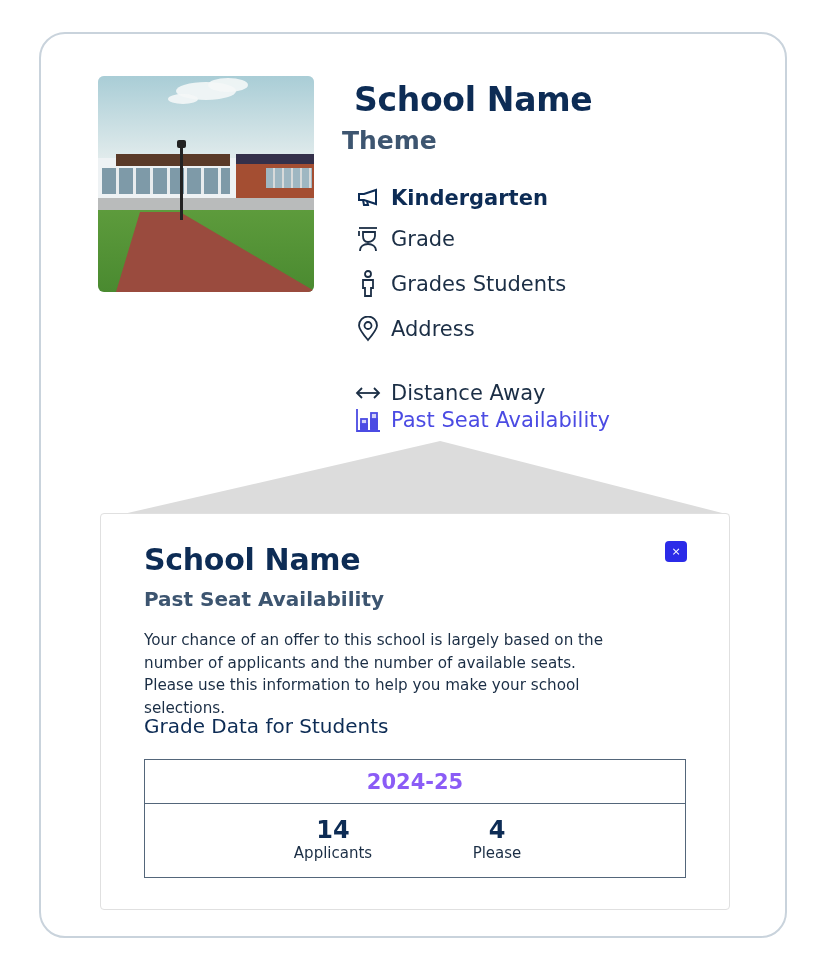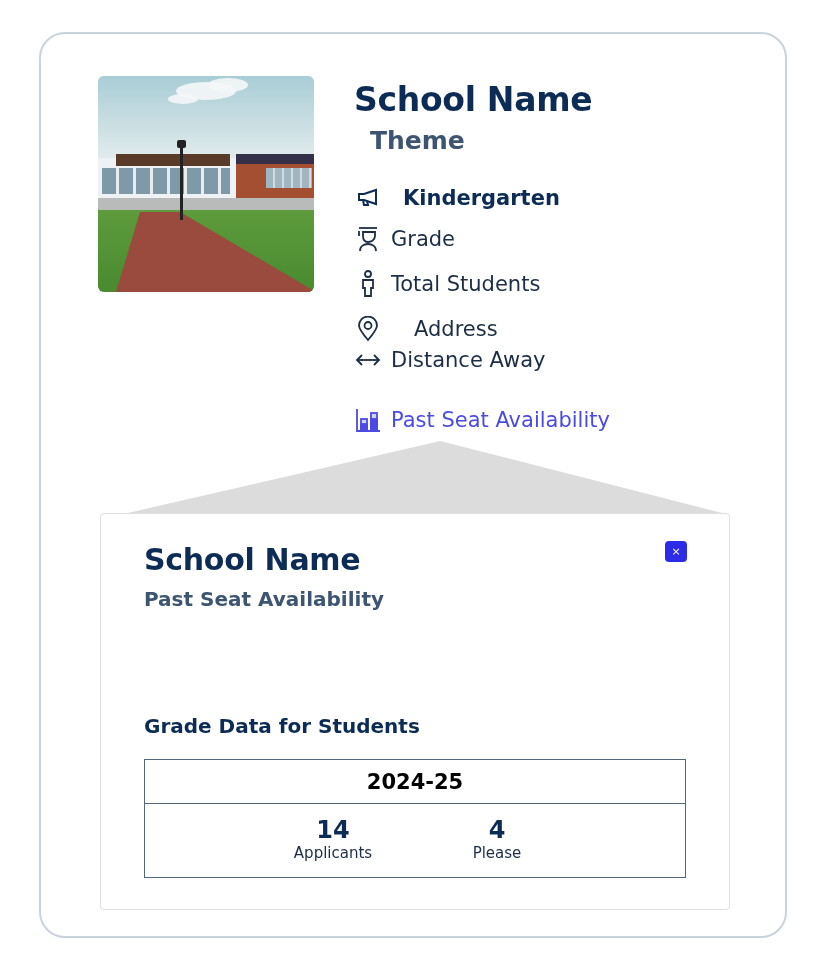--- a/index.html
+++ b/index.html
@@ -14,36 +14,36 @@
   .photo .bld2 { position:absolute; left:138px; top:86px; width:78px; height:48px; background:#a44e32; }
   .photo .roof2 { position:absolute; left:138px; top:78px; width:78px; height:10px; background:#34304a; }
   .photo .win2 { position:absolute; left:168px; top:92px; width:46px; height:20px; background:repeating-linear-gradient(90deg,#9fb7c2 0 7px,#d8dada 7px 9px); }
   .photo .plaza { position:absolute; left:0; top:122px; width:100%; height:14px; background:#b9bbbb; }
   .photo .lawn { position:absolute; left:0; top:134px; width:100%; height:82px; background:linear-gradient(#5d9b3c,#4a8a30); }
   .photo .path { position:absolute; left:18px; top:136px; width:200px; height:80px; background:#9a4b3e; clip-path:polygon(12% 0,32% 0,100% 100%,0 100%); }
   .photo .lamp { position:absolute; left:82px; top:68px; width:3px; height:76px; background:#222; }
   .photo .lamphead { position:absolute; left:79px; top:64px; width:9px; height:8px; background:#222; border-radius:2px; }
 
   .title { position:absolute; left:354px; top:80px; font-size:33px; font-weight:bold; color:#0d2c55; margin:0; letter-spacing:-0.3px; }
-  .theme { position:absolute; left:370px; top:126px; font-size:25px; font-weight:bold; color:#3d5570; }
+  .theme { position:absolute; left:342px; top:126px; font-size:25px; font-weight:bold; color:#3d5570; }
   .info-list { position:absolute; left:354px; top:180px; list-style:none; margin:0; padding:0; }
   .info-item { position:absolute; left:0; display:flex; align-items:center; font-size:21px; color:#1b2e45; white-space:nowrap; }
   .info-item .ico { width:28px; height:26px; margin-right:9px; display:flex; align-items:center; justify-content:center; }
   .info-item.bold { font-weight:bold; color:#0d2c55; }
   .info-item.link { color:#4b4be3; cursor:pointer; }
 
   .pointer { position:absolute; left:100px; top:441px; width:630px; height:74px; background:#dcdcdc; clip-path:polygon(3% 100%,54% 0,100% 100%); }
   .popup { position:absolute; left:100px; top:513px; width:630px; height:397px; background:#fff; border:1px solid #e0e0e0; border-radius:4px; box-sizing:border-box; }
   .popup-title { position:absolute; left:43px; top:28px; font-size:30px; font-weight:bold; color:#0d2c55; margin:0; letter-spacing:-0.3px; }
   .popup-sub { position:absolute; left:43px; top:73px; font-size:20px; font-weight:bold; color:#3d5570; }
   .close-btn { position:absolute; left:564px; top:27px; width:22px; height:21px; background:#2b2be8; border-radius:4px; color:#fff; font-size:11px; display:flex; align-items:center; justify-content:center; cursor:pointer; }
   .desc { position:absolute; left:43px; top:115px; width:480px; font-size:15.2px; line-height:22.5px; color:#1b2e45; margin:0; }
-  .grade-heading { position:absolute; left:43px; top:200px; font-size:20px; color:#0d2c55; margin:0; font-weight:bold; }
+  .grade-heading { position:absolute; left:43px; top:200px; font-size:20px; color:#0d2c55; margin:0; font-weight:normal; }
   .grade-table { position:absolute; left:43px; top:245px; width:542px; height:119px; border:1.5px solid #54667a; box-sizing:border-box; }
-  .year-cell { height:43px; border-bottom:1.5px solid #54667a; display:flex; align-items:center; justify-content:center; font-size:21px; font-weight:bold; color:#000000; }
+  .year-cell { height:43px; border-bottom:1.5px solid #54667a; display:flex; align-items:center; justify-content:center; font-size:21px; font-weight:bold; color:#8b5cf6; }
   .stat { position:absolute; top:56px; text-align:center; width:140px; }
   .stat .num { display:block; font-size:24px; font-weight:bold; color:#0d2c55; line-height:28px; }
   .stat .lbl { display:block; font-size:15px; color:#1b2e45; }
 </style>
 </head>
 <body>
 
 <div class="outer-card"></div>
 
 <div class="photo">
@@ -61,21 +61,21 @@
   <div class="lawn"></div>
   <div class="path"></div>
   <div class="lamp"></div>
   <div class="lamphead"></div>
 </div>
 
 <h1 class="title">School Name</h1>
 <div class="theme">Theme</div>
 
 <ul class="info-list">
-  <li class="info-item bold" style="top:5px;gap:12px;">
+  <li class="info-item bold" style="top:5px;">
     <span class="ico">
       <svg width="24" height="20" viewBox="0 0 24 20" fill="none" stroke="#0d2c55" stroke-width="2">
           <path d="M20 2 L20 16 L8 12 L3 12 L3 6 L8 6 Z"></path>
           <path d="M7 12 L8 17 L12 17 L11 13"></path>
         </svg>
     </span>
     <span>Kindergarten</span>
   </li>
   <li class="info-item" style="top:46px;">
     <span class="ico">
@@ -88,32 +88,32 @@
     </span>
     <span>Grade</span>
   </li>
   <li class="info-item" style="top:91px;">
     <span class="ico">
       <svg width="16" height="28" viewBox="0 0 16 28" fill="none" stroke="#1b2e45" stroke-width="1.8">
           <circle cx="8" cy="4" r="3"></circle>
           <path d="M3 10 L13 10 L13 18 L11 18 L11 26 L5 26 L5 18 L3 18 Z"></path>
         </svg>
     </span>
-    <span>Total Students</span>
+    <span>Grades Students</span>
   </li>
-  <li class="info-item" style="top:136px;gap:23px;">
+  <li class="info-item" style="top:136px;">
     <span class="ico">
       <svg width="22" height="26" viewBox="0 0 22 26" fill="none" stroke="#1b2e45" stroke-width="1.8">
           <path d="M11 24 C5 17 2 13 2 9.5 A9 9 0 0 1 20 9.5 C20 13 17 17 11 24 Z"></path>
           <circle cx="11" cy="9.5" r="3.5"></circle>
         </svg>
     </span>
     <span>Address</span>
   </li>
-  <li class="info-item" style="top:167px;justify-content:space-between;">
+  <li class="info-item" style="top:200px;justify-content:space-between;">
     <span class="ico">
       <svg width="26" height="14" viewBox="0 0 26 14" fill="none" stroke="#1b2e45" stroke-width="1.8">
           <path d="M2 7 L24 7"></path>
           <path d="M7 2 L2 7 L7 12"></path>
           <path d="M19 2 L24 7 L19 12"></path>
         </svg>
     </span>
     <span>Distance Away</span>
   </li>
   <li class="info-item link" style="top:227px;">
@@ -131,20 +131,21 @@
 </ul>
 
 <div class="pointer"></div>
 
 <div class="popup">
   <h2 class="popup-title">School Name</h2>
   <div class="popup-sub">Past Seat Availability</div>
   <div class="close-btn">
     <span>×</span>
   </div>
+  <p class="desc">Your chance of an offer to this school is largely based on the number of applicants and the number of available seats. Please use this information to help you make your school selections.</p>
   <h3 class="grade-heading">Grade Data for Students</h3>
   <div class="grade-table">
     <div class="year-cell">2024-25</div>
     <div class="stat" style="left:118px;text-align:center;">
       <span class="num">14</span>
       <span class="lbl">Applicants</span>
     </div>
     <div class="stat" style="left:282px;">
       <span class="num">4</span>
       <span class="lbl">Please</span>

